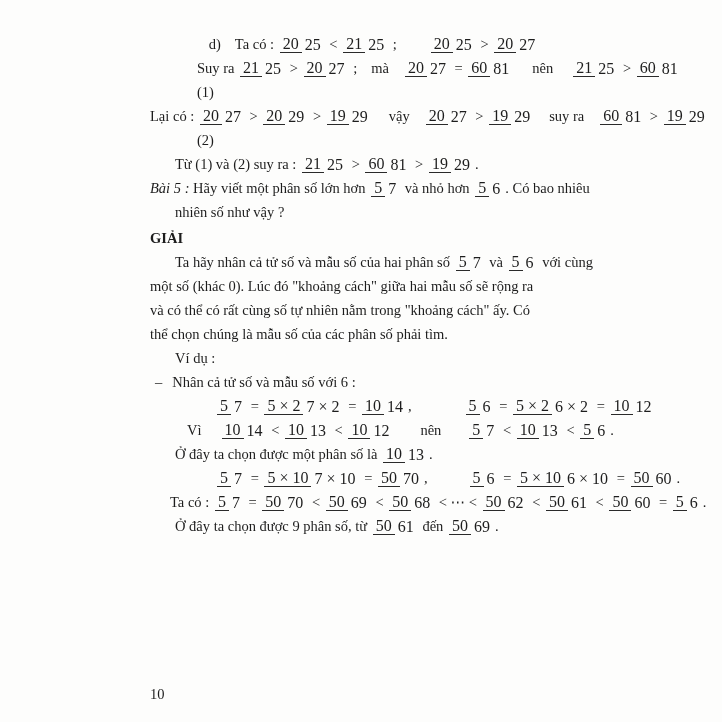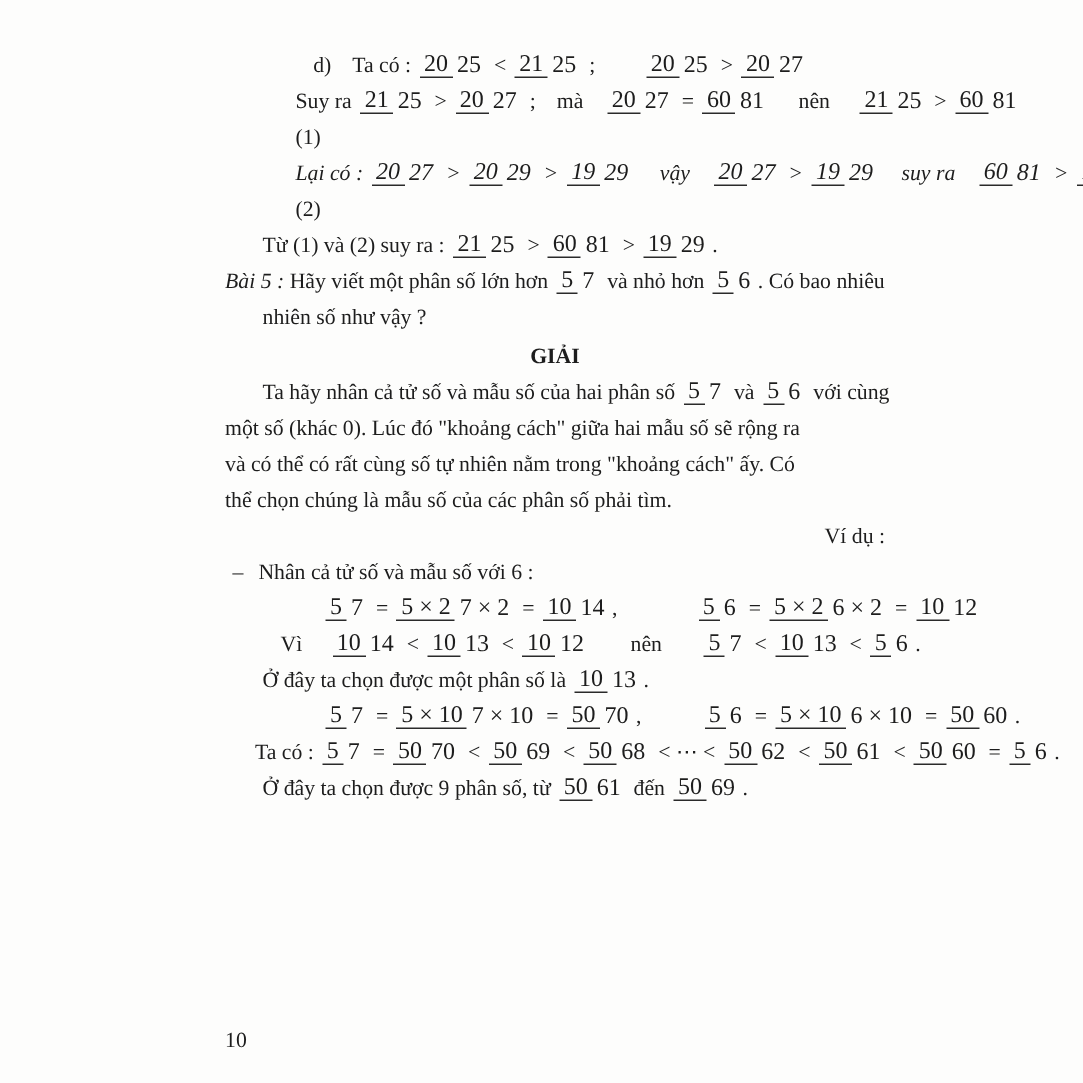--- a/index.html
+++ b/index.html
@@ -28,21 +28,21 @@
     flex-direction:row;
     align-items:center;
     vertical-align:middle;
     margin:1px 2px;
     font-size:16px;
     line-height:14px;
     position:relative; top:-1px;
   }
   .frac .num { padding:0 3px 1px; border-bottom:1.2px solid #2a2a2a; }
   .frac .den { padding:1px 3px 0; }
-  .center { text-align:center; }
+  .center { }
   .bold { font-weight:bold; }
   .bi { font-weight:normal; font-style:italic; }
   .spacer { display:inline-block; height:1px; vertical-align:middle; }
   .page-number {
     position:absolute;
     left:150px; top:686px;
     font-size:14.5px;
   }
 </style>
 </head>
@@ -75,21 +75,21 @@
         <span class="num">60</span>
         <span class="den">81</span>
       </span><span class="spacer" style="width: 18px;"></span><span class="txt">nên</span><span class="spacer" style="width: 18px;"></span><span class="frac">
         <span class="num">21</span>
         <span class="den">25</span>
       </span><span class="txt"> &gt; </span><span class="frac">
         <span class="num">60</span>
         <span class="den">81</span>
       </span></div>
     <div class="line" style="margin-left: 47px;"><span class="txt">(1)</span></div>
-    <div class="line" style="margin-left: 47px; font-style: italic;"><span class="txt">Lại có : </span><span class="frac">
+    <div class="line" style=""><span class="txt">Lại có : </span><span class="frac">
         <span class="num">20</span>
         <span class="den">27</span>
       </span><span class="txt"> &gt; </span><span class="frac">
         <span class="num">20</span>
         <span class="den">29</span>
       </span><span class="txt"> &gt; </span><span class="frac">
         <span class="num">19</span>
         <span class="den">29</span>
       </span><span class="spacer" style="width: 16px;"></span><span class="txt">vậy</span><span class="spacer" style="width: 14px;"></span><span class="frac">
         <span class="num">20</span>
@@ -127,21 +127,21 @@
     <div class="line" style="margin-left: 25px; margin-top: 2px;"><span class="txt">Ta hãy nhân cả tử số và mẫu số của hai phân số </span><span class="frac">
         <span class="num">5</span>
         <span class="den">7</span>
       </span><span class="txt"> và </span><span class="frac">
         <span class="num">5</span>
         <span class="den">6</span>
       </span><span class="txt"> với cùng</span></div>
     <div class="line"><span class="txt">một số (khác 0). Lúc đó "khoảng cách" giữa hai mẫu số sẽ rộng ra</span></div>
     <div class="line"><span class="txt">và có thể có rất cùng số tự nhiên nằm trong "khoảng cách" ấy. Có</span></div>
     <div class="line"><span class="txt">thể chọn chúng là mẫu số của các phân số phải tìm.</span></div>
-    <div class="line" style="margin-left: 25px; text-align: right;"><span class="txt">Ví dụ :</span></div>
+    <div class="line" style="margin-left: 25px;"><span class="txt">Ví dụ :</span></div>
     <div class="line" style="margin-left: 5px; margin-top: 2px;"><span class="txt">–</span><span class="spacer" style="width: 10px;"></span><span class="txt">Nhân cả tử số và mẫu số với 6 :</span></div>
     <div class="line" style="margin-left: 65px;"><span class="frac">
         <span class="num">5</span>
         <span class="den">7</span>
       </span><span class="txt"> = </span><span class="frac">
         <span class="num">5 × 2</span>
         <span class="den">7 × 2</span>
       </span><span class="txt"> = </span><span class="frac">
         <span class="num">10</span>
         <span class="den">14</span>

